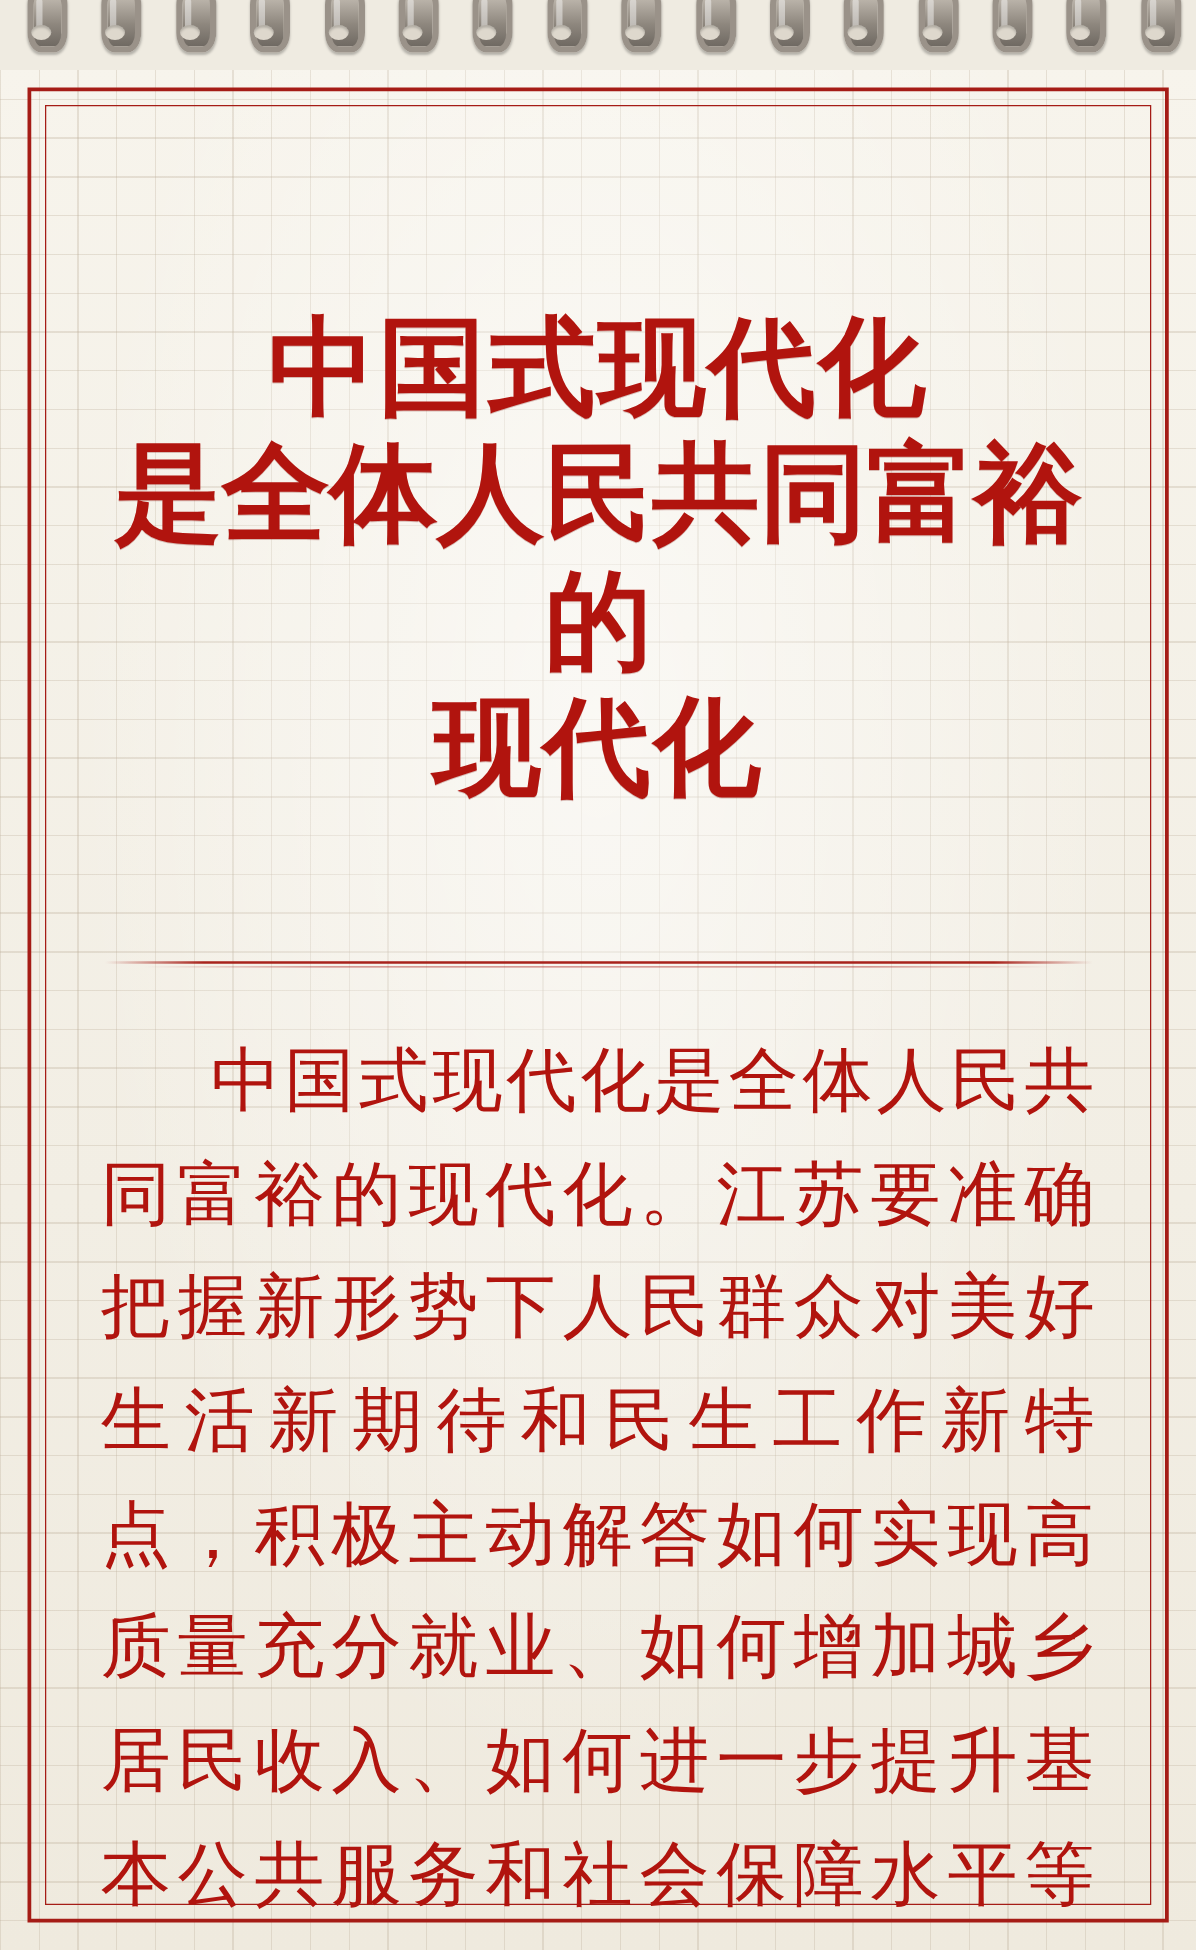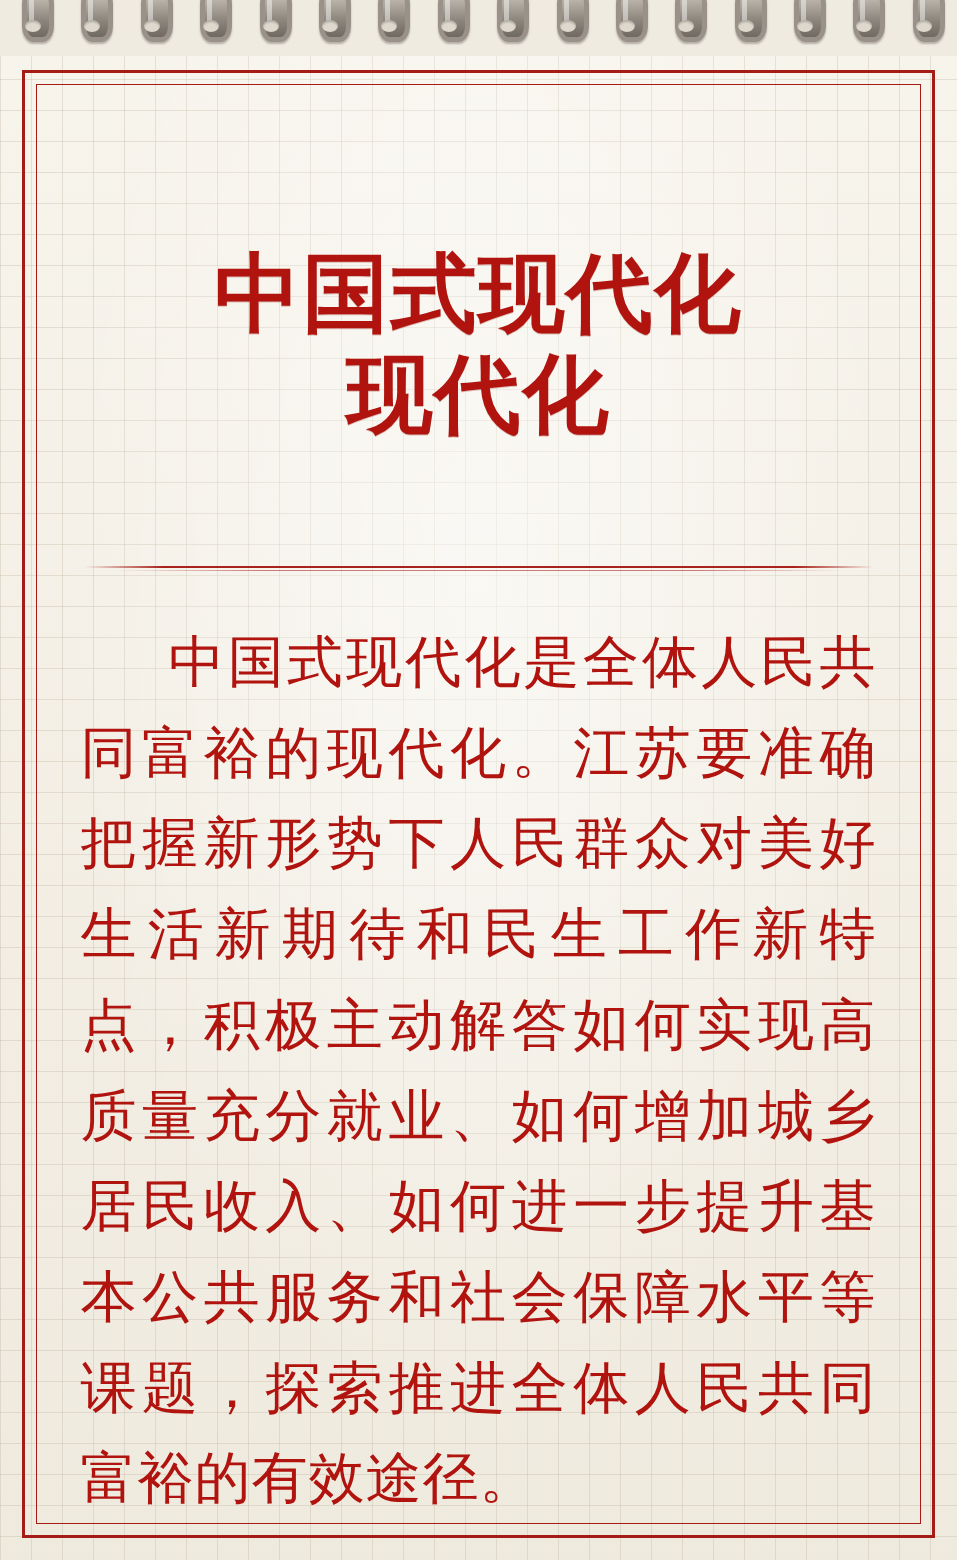--- a/index.html
+++ b/index.html
@@ -209,20 +209,21 @@
 <div class="poster">
 
   <div class="sheet">
     <div class="frame-outer"></div>
     <div class="frame-inner"></div>
 
     <div class="content">
 
       <div class="title">
         <span class="l1">中国式现代化</span>
+        <span class="l2">是全体人民共同富裕的</span>
         <span class="l3">现代化</span>
       </div>
 
       <div class="divider"></div>
 
       <div class="body-text">中国式现代化是全体人民共同富裕的现代化。江苏要准确把握新形势下人民群众对美好生活新期待和民生工作新特点，积极主动解答如何实现高质量充分就业、如何增加城乡居民收入、如何进一步提升基本公共服务和社会保障水平等课题，探索推进全体人民共同富裕的有效途径。</div>
 
       <div class="attrib">
       </div>
 

